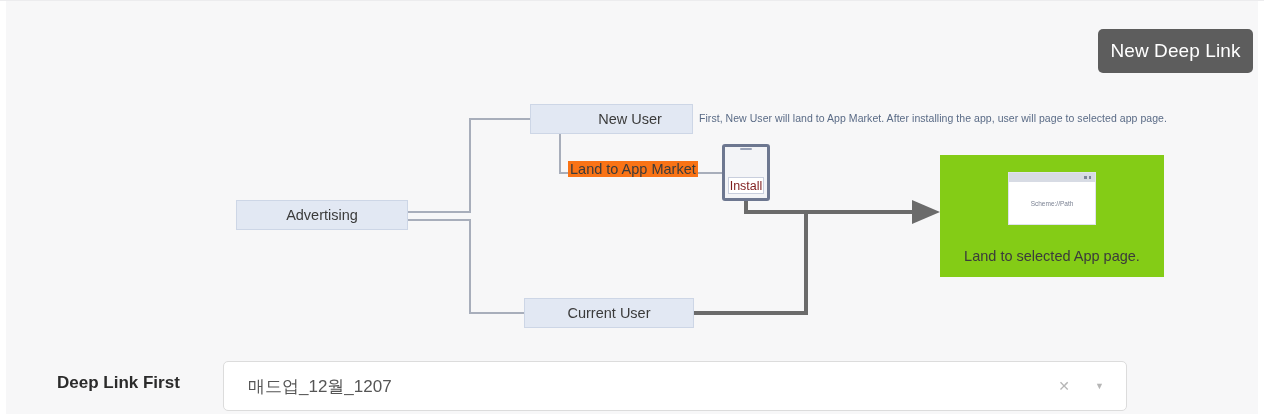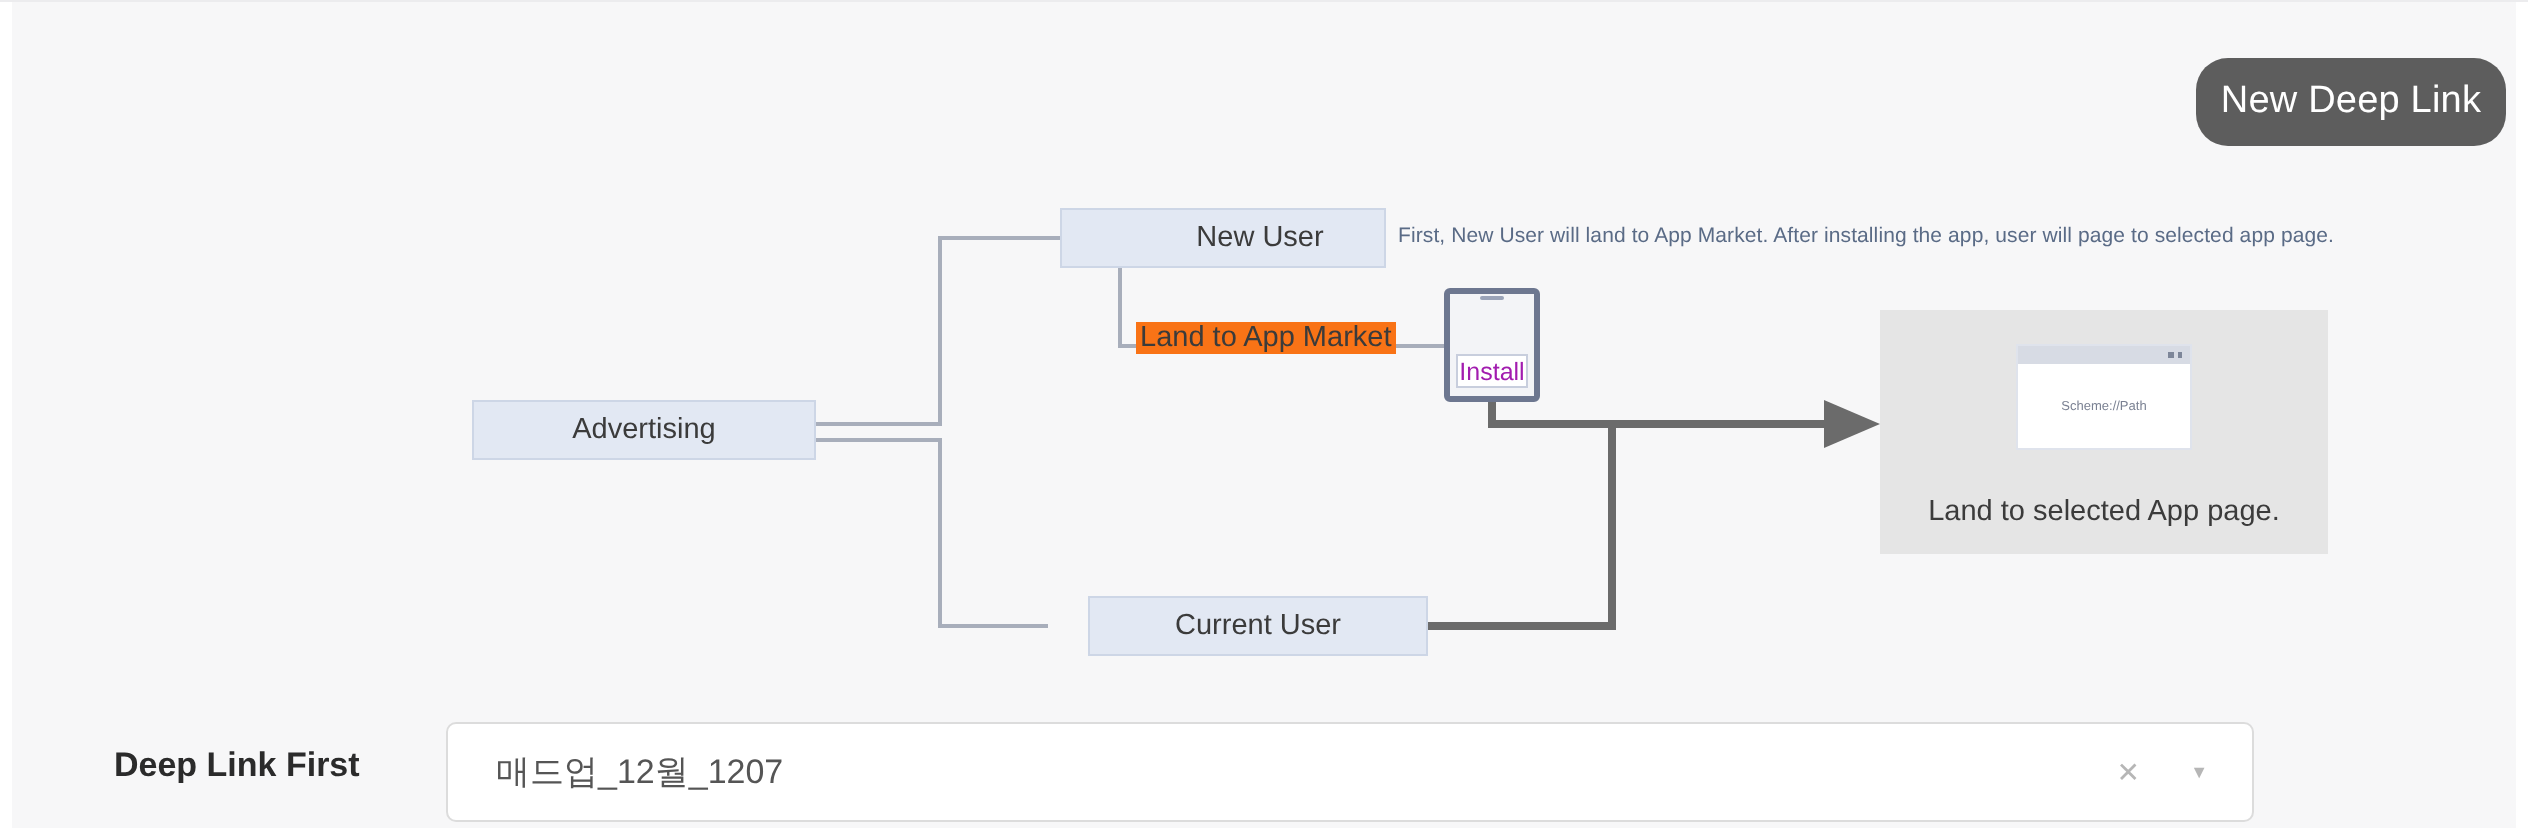--- a/index.html
+++ b/index.html
@@ -38,21 +38,21 @@
   
   .new-deep-link-btn {
     position: absolute;
     top: 28px;
     left: 1098px;
     width: 155px;
     height: 44px;
     background: #5d5d5d;
     color: #ffffff;
     border: none;
-    border-radius: 16px;
+    border-radius: 5px;
     font-size: 19px;
     font-family: "Liberation Sans", sans-serif;
     letter-spacing: .1px;
     cursor: pointer;
     z-index: 20;
     display: flex;
     align-items: center;
     justify-content: center;
     padding: 0;
   }
@@ -78,21 +78,21 @@
     color: #3b3b3b;
     font-size: 14.5px;
     display: flex;
     align-items: center;
     justify-content: center;
     box-sizing: border-box;
     z-index: 6;
   }
   .node-advertising { left: 236px; top: 199px; width: 172px; height: 30px; }
   .node-new-user    { left: 530px; top: 103px; width: 163px; height: 30px; padding-left: 37px; }
-  .node-current-user{ left: 524px; top: 297px; width: 170px; height: 30px; margin-left: 20px; }
+  .node-current-user{ left: 524px; top: 297px; width: 170px; height: 30px; }
 
   .edge-label {
     position: absolute;
     left: 568px;
     top: 160px;
     font-size: 14.5px;
     color: #3b3b3b;
     white-space: nowrap;
     z-index: 7;
     background: #f97316;
@@ -139,33 +139,33 @@
     right: 3px;
     top: 5px;
     bottom: 4px;
     background: #ffffff;
     border: 1px solid #c8cedd;
     box-sizing: border-box;
     display: flex;
     align-items: center;
     justify-content: center;
     font-size: 12.5px;
-    color: #a21caf;
+    color: #7f1d1d;
     overflow: hidden;
     margin-top: 25px;
   }
 
   
   .landing-panel {
     position: absolute;
     left: 940px;
     top: 154px;
     width: 224px;
     height: 122px;
-    background: #e5e5e5;
+    background: #84cc16;
     z-index: 6;
     box-sizing: border-box;
   }
   .browser-mock {
     position: absolute;
     left: 50%;
     transform: translateX(-50%);
     top: 17px;
     width: 88px;
     height: 53px;

